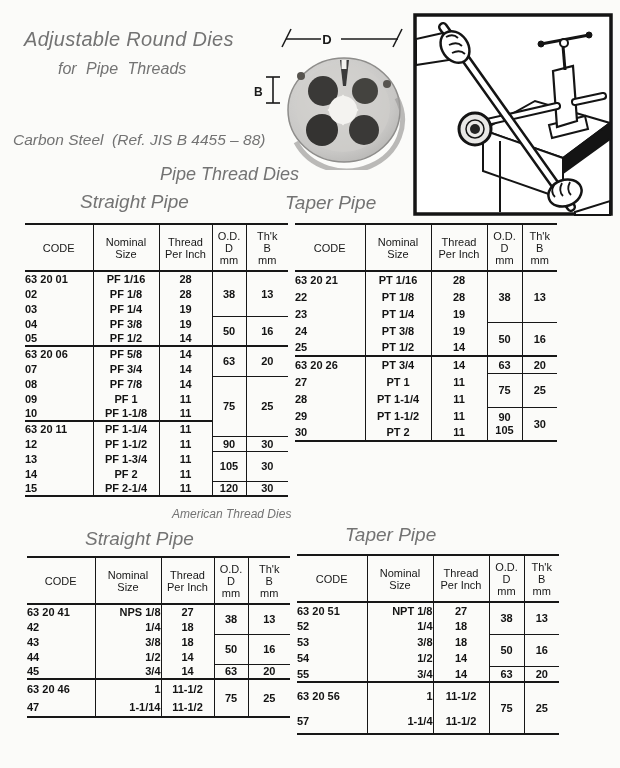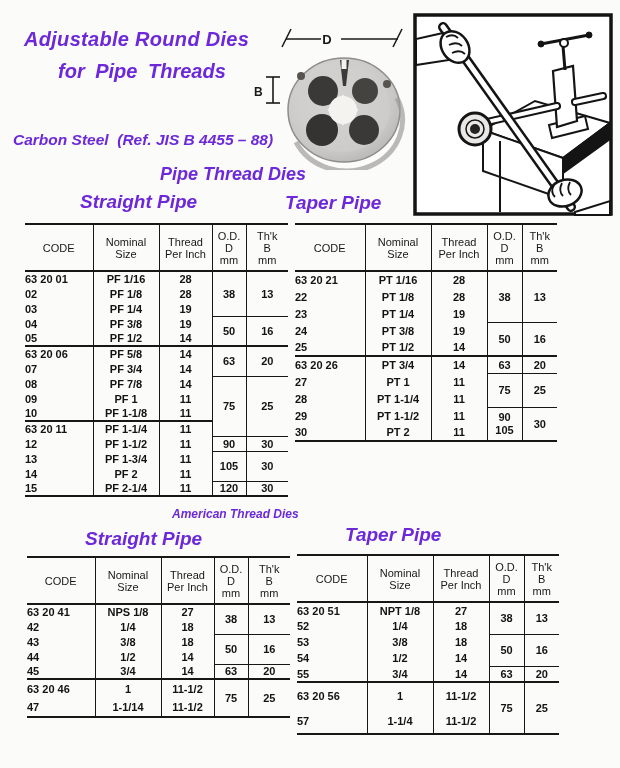--- a/index.html
+++ b/index.html
@@ -1,22 +1,22 @@
 <!DOCTYPE html>
 <html><head>
 <meta charset="utf-8">
 <style>
   html,body{margin:0;padding:0}
   .page{position:relative;width:620px;height:768px;background:#fbfbf9;overflow:hidden;
         font-family:"Liberation Sans",sans-serif;color:#151515}
   .abs{position:absolute}
-  .hd{position:absolute;font-weight:bold;font-style:italic;color:#6d28d9;white-space:nowrap}
+  .hd{position:absolute;font-weight:normal;font-style:italic;color:#737373;white-space:nowrap}
   .hdc{white-space:nowrap}
   .title1{left:24px;top:28px;font-size:20px;letter-spacing:.3px}
-  .title2{left:58px;top:60px;font-size:20px;word-spacing:5px}
+  .title2{left:58px;top:60px;font-size:16px;word-spacing:5px}
   .material{left:13px;top:131px;font-size:15.5px;white-space:pre}
   .h-pipe{left:160px;top:164px;width:240px;font-size:18px}
   .h-amer{left:172px;top:507px;width:250px;font-size:12px}
   .h-str-u{left:80px;top:191px;width:160px;font-size:19px}
   .h-tap-u{left:285px;top:192px;width:140px;font-size:19px}
   .h-str-l{left:85px;top:528px;width:160px;font-size:19px}
   .h-tap-l{left:345px;top:524px;width:150px;font-size:19px}
 
   table.tbl{position:absolute;border-collapse:collapse;table-layout:fixed;
             border-top:2px solid #171717;border-bottom:2px solid #171717}
@@ -27,21 +27,21 @@
   .tbl thead tr{height:47px}
   .t-ps tbody tr{height:15px}
   .t-pt tbody tr{height:17px}
   .t-as tbody tr{height:15px}
   .t-as tbody tr.tall{height:19px}
   .t-at tbody tr{height:16px}
   .t-at tbody tr.tall{height:26px}
   .bl{border-left:1.5px solid #171717}
   .cd{text-align:left;padding-right:6px;white-space:pre}
   .sz{text-align:center;padding-left:8px;white-space:pre}
-  .szc{text-align:center;white-space:pre}
+  .szc{text-align:right;white-space:pre}
   .nm{text-align:center}
   .gt{border-top:2px solid #171717}
   .ot{border-top:1.5px solid #171717}
   .two span{display:block;line-height:13px}
   #t-ps{left:25px;top:223px;width:263px}
   #t-pt{left:295px;top:223px;width:262px}
   #t-as{left:27px;top:556px;width:263px}
   #t-at{left:297px;top:554px;width:262px}
   svg text{font-family:"Liberation Sans",sans-serif}
 </style>

